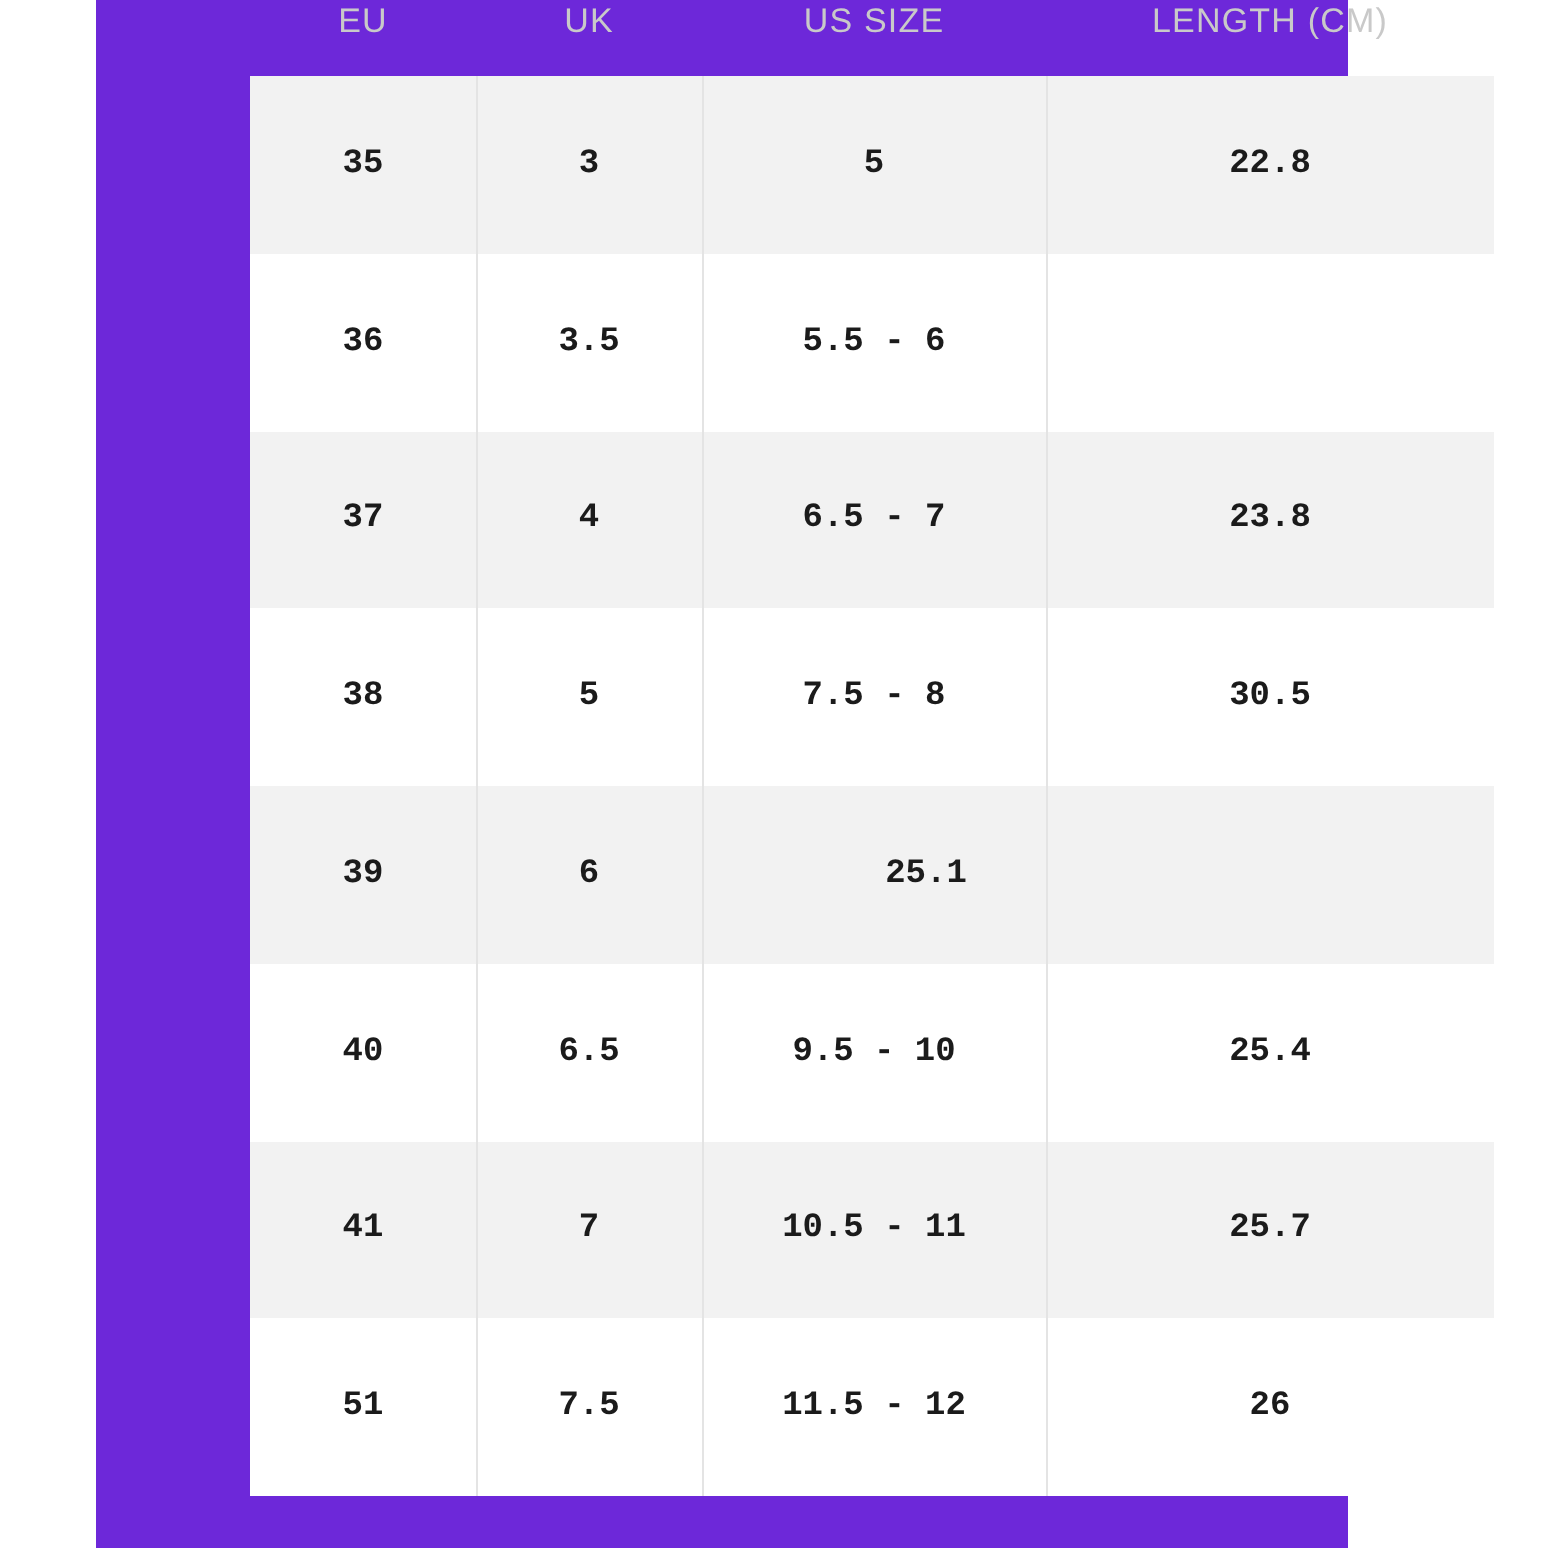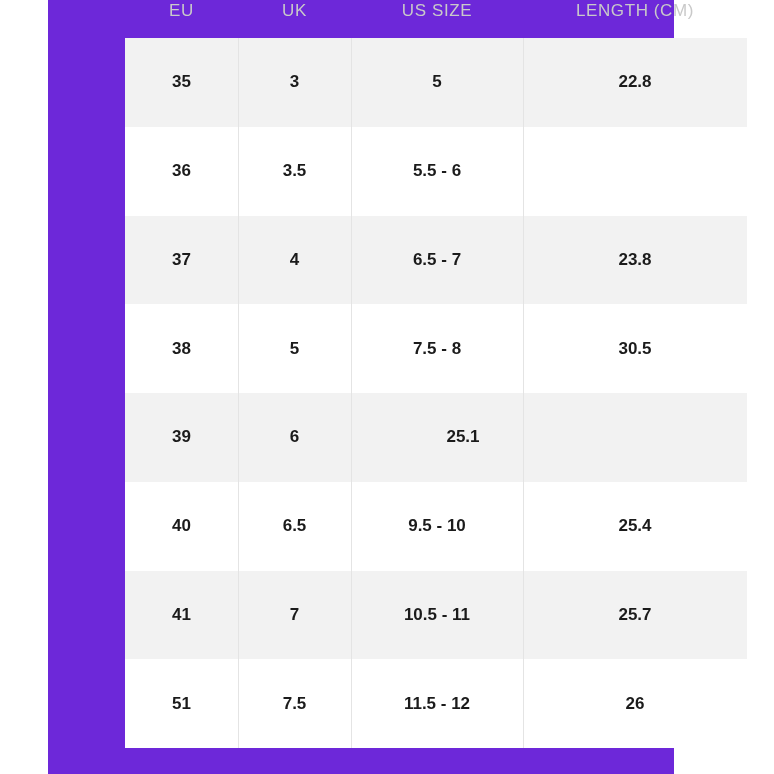--- a/index.html
+++ b/index.html
@@ -71,20 +71,21 @@
     display: flex;
     align-items: center;
     justify-content: center;
     font-size: 17px;
     font-weight: 700;
     color: #1b1b1b;
     white-space: nowrap;
     box-sizing: border-box;
     position: relative;
     z-index: 1;
+    font-family: Liberation Mono, monospace;
   }
 
   
   .col-eu     { width: 113px; }
   .col-uk     { width: 113px; }
   .col-us     { width: 172px; }
   .col-length { width: 224px; }
 
   
   .dividers {

